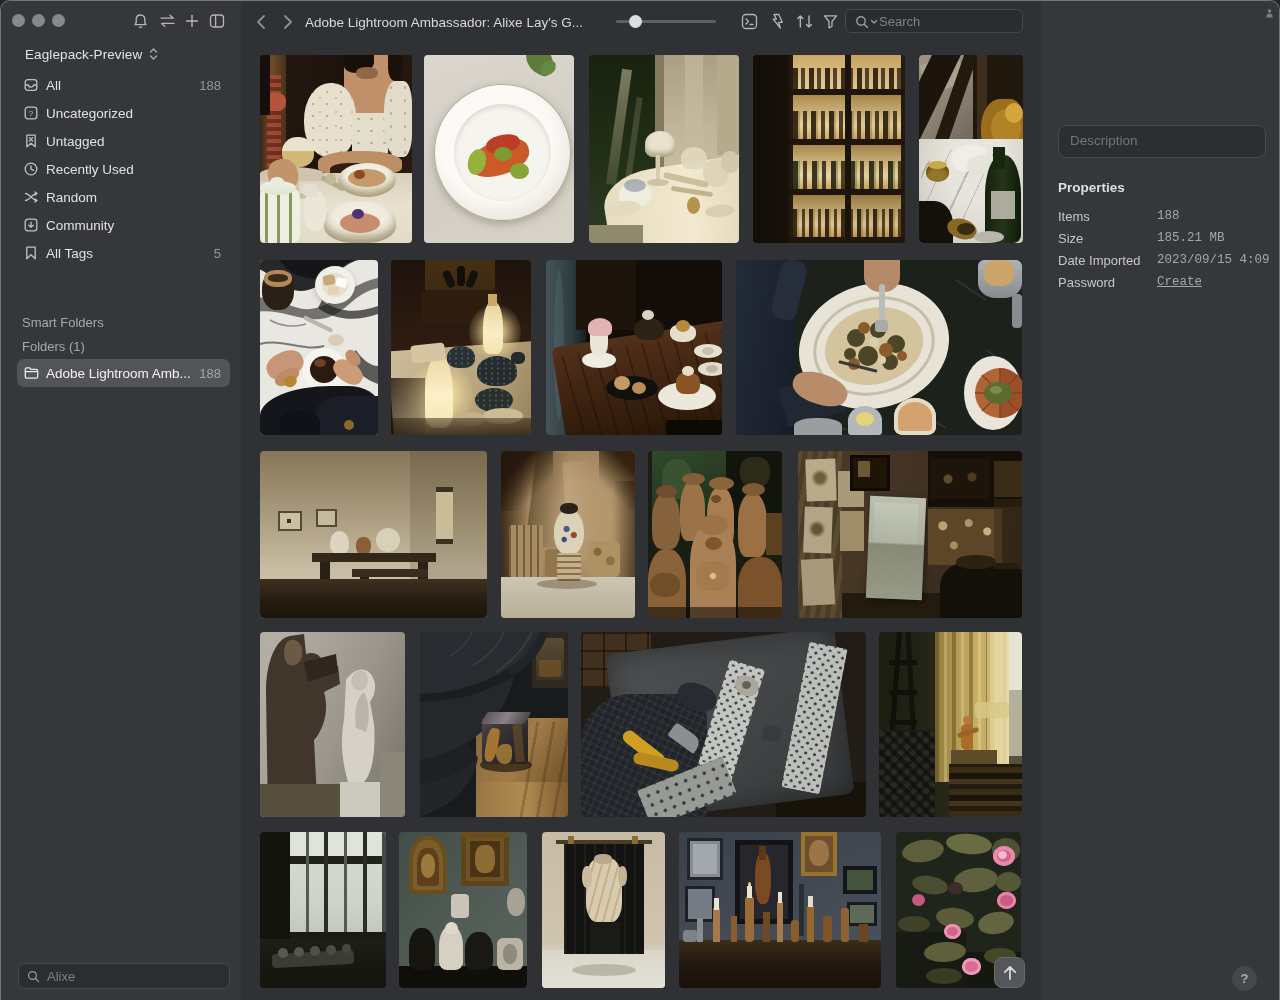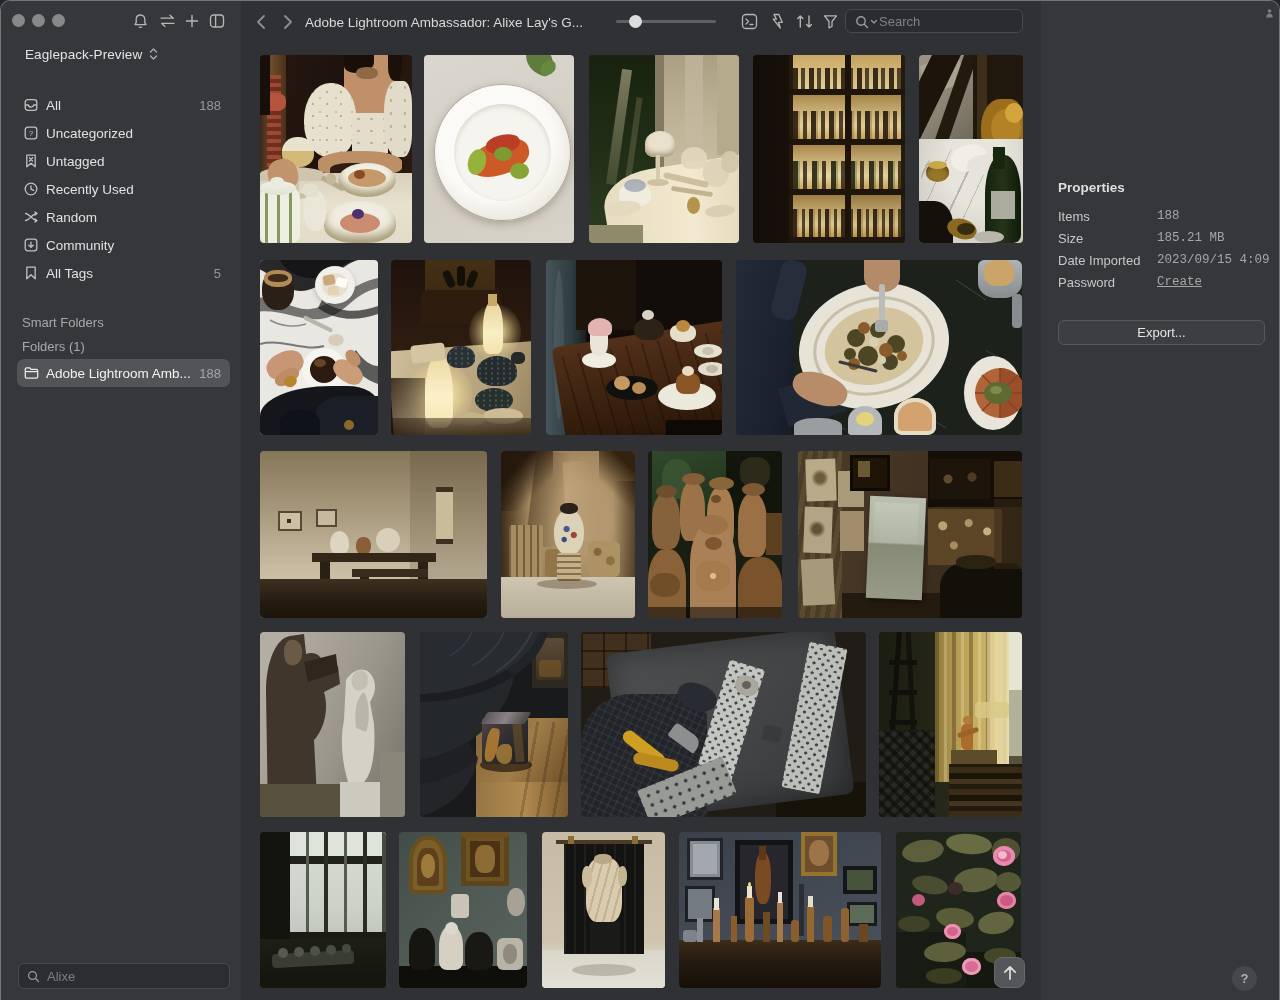--- a/index.html
+++ b/index.html
@@ -5,21 +5,21 @@
   * { margin:0; padding:0; box-sizing:border-box; }
   html,body { width:1280px; height:1000px; background:#232528; overflow:hidden;
     font-family:"Liberation Sans", sans-serif; }
   #app { position:absolute; inset:0; background:#2f3134; border-radius:10px 10px 0 0;
     overflow:hidden; border:1px solid #74767a; border-bottom:0; }
   
   #sidebar { position:absolute; left:0; top:0; width:240px; height:1000px; background:#35373a; }
   .tl { position:absolute; top:13px; width:13px; height:13px; border-radius:50%; background:#87888a; }
   .sideicon { position:absolute; top:12px; }
   #libname { position:absolute; left:24px; top:46px; font-size:13.5px; color:#e2e3e5; letter-spacing:.1px; }
-  .mrow { position:absolute; left:0; width:240px; height:28px;margin-top:20px; }
+  .mrow { position:absolute; left:0; width:240px; height:28px; }
   .mrow .ic { position:absolute; left:23px; top:7px; }
   .mrow .lb { position:absolute; left:45px; top:50%; transform:translateY(-50%); font-size:13.5px; color:#e0e1e3; }
   .mrow .ct { position:absolute; right:20px; top:50%; transform:translateY(-50%); font-size:13px; color:#96979a; }
   .shead { position:absolute; left:21px; font-size:13px; color:#a7a9ab; }
   #selrow { position:absolute; left:16px; top:358px; width:213px; height:28px; background:#525457; border-radius:7px; }
   #selrow .lb { position:absolute; left:29px; top:50%; transform:translateY(-50%); font-size:13.5px; color:#f2f2f3; white-space:nowrap; }
   #selrow .ct { position:absolute; right:9px; top:50%; transform:translateY(-50%); font-size:13px; color:#a5a6a9; }
   #filterbox { position:absolute; left:17px; top:962px; width:212px; height:26px; background:#2b2d30;
     border:1px solid #46484b; border-radius:6px; }
   #filterbox span { position:absolute; left:28px; top:5px; font-size:13px; color:#7d7f82; }
@@ -737,38 +737,40 @@
       <div style="left:66px;top:126px;width:19px;height:17px;background:#d96c94;border-radius:50%;box-shadow:inset 0 0 0 3px #ec9cb8;"></div>
       <div style="left:52px;top:50px;width:15px;height:13px;background:#3c2c2a;border-radius:50%;"></div>
     </div>
   </div>
 
   <div id="panel">
     <svg style="position:absolute;left:224px;top:8px" width="9" height="10" viewBox="0 0 9 10" fill="#8c8e90" opacity=".8">
       <circle cx="4.5" cy="2" r="1.8"></circle>
         <path d="M1.2 8.6 C1.2 5.8 2.6 4.4 4.5 4.4 C6.4 4.4 7.8 5.8 7.8 8.6 Z"></path>
     </svg>
+    <div id="descbox">
+        <span>Description</span>
+      </div>
     <div id="props">Properties</div>
     <div class="prow" style="top:208px">
         <span class="k">Items</span>
         <span class="v">188</span>
       </div>
     <div class="prow" style="top:230px">
         <span class="k">Size</span>
         <span class="v">185.21 MB</span>
       </div>
     <div class="prow" style="top:252px">
         <span class="k">Date Imported</span>
         <span class="v">2023/09/15 4:09</span>
       </div>
     <div class="prow" style="top:274px">
         <span class="k">Password</span>
         <span class="v" style="text-decoration:underline">Create</span>
       </div>
-    <div id="exportbtn">Export...</div>
   </div>
 
   <div id="helpbtn">?</div>
   <div id="scrolltop">
     <svg style="position:absolute;left:7px;top:6px" width="16" height="17" viewBox="0 0 16 17" fill="none" stroke="#d8d9db" stroke-width="1.8" stroke-linecap="round" stroke-linejoin="round">
       <path d="M8 15 L8 3 M8 3 L2.8 8.2 M8 3 L13.2 8.2"></path>
     </svg>
   </div>
 
 </div>

